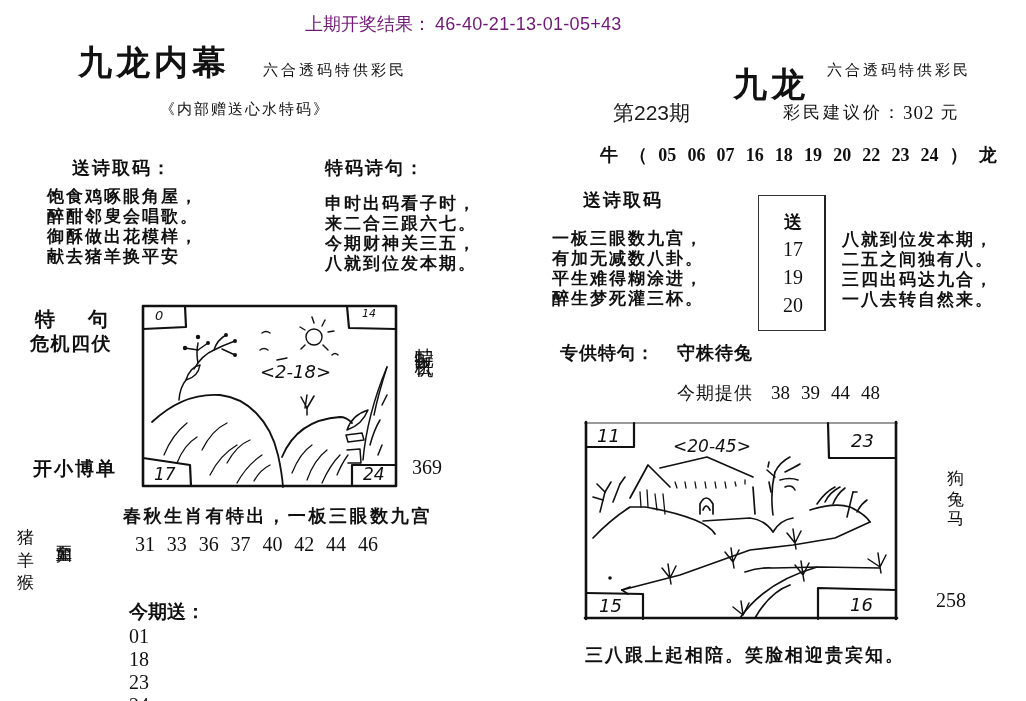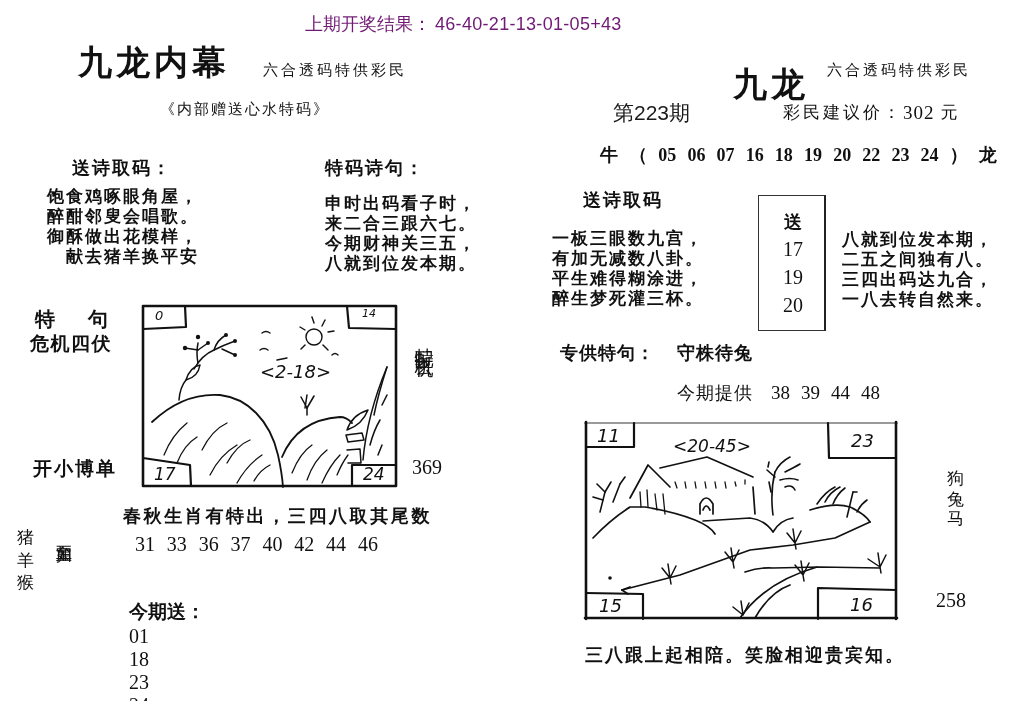--- a/index.html
+++ b/index.html
@@ -8,21 +8,21 @@
   .serif { font-family: "DejaVu Serif", serif; }
   .sans { font-family: "Liberation Sans", "DejaVu Sans", sans-serif; }
   .num { font-family: "Liberation Serif", serif; }
   .vert { writing-mode: vertical-rl; text-orientation: upright; }
   .red-header { left: 305px; top: 12px; font-size: 18px; color: #701a75; }
   .red-header .nums { margin-left: 4px; letter-spacing: 0.3px; }
   .title { font-size: 34px; letter-spacing: 4px; font-weight: bold; line-height: 40px; }
   .subtitle { font-size: 15px; letter-spacing: 3px; line-height: 18px; }
   .heading { font-size: 18px; letter-spacing: 2px; line-height: 20px; font-weight: bold; }
   .poem { font-size: 17px; letter-spacing: 2px; line-height: 20px; font-weight: bold; }
-  .poem div { height: 20px; text-align: right; }
+  .poem div { height: 20px; }
   .flex-row { display: flex; justify-content: space-between; align-items: baseline; }
   .sketch { position: absolute; }
   .sketch svg { position: absolute; left: 0; top: 0; overflow: visible; }
   .hand { position: absolute; font-family: "DejaVu Sans", sans-serif; font-style: italic; color: #111; white-space: nowrap; }
   .gift-box { left: 758px; top: 195px; width: 68px; height: 136px; border: 1px solid #333; border-right: 2px solid #222; box-sizing: border-box; }
   .gift-box span { position: absolute; left: 0; width: 68px; text-align: center; font-size: 18px; }
 </style>
 </head>
 <body>
 
@@ -129,21 +129,21 @@
   <span class="hand" style="left:13px; top:3px; font-size:13px;">0</span>
   <span class="hand" style="left:220px; top:2px; font-size:11px;">14</span>
   <span class="hand" style="left:12px; top:159px; font-size:17px;">17</span>
   <span class="hand" style="left:221px; top:159px; font-size:17px;">24</span>
   <span class="hand" style="left:118px; top:56px; font-size:18px;">&lt;2-18&gt;</span>
 </div>
 
 <div class="abs serif vert" style="left:412px; top:332px; font-size:19px; letter-spacing:4px;">特配玄机</div>
 <div class="abs num" style="left:412px; top:456px; font-size:20px;">369</div>
 
-<div class="abs serif" style="left:123px; top:504px; font-size:18px; letter-spacing:2.6px; font-weight:bold;">春秋生肖有特出，三四八取其尾数</div>
+<div class="abs serif" style="left:123px; top:504px; font-size:18px; letter-spacing:2.6px; font-weight:bold;">春秋生肖有特出，一板三眼数九宫</div>
 <div class="abs num flex-row" style="left:135px; top:533px; width:243px; font-size:20px;">
   <span>31</span>
   <span>33</span>
   <span>36</span>
   <span>37</span>
   <span>40</span>
   <span>42</span>
   <span>44</span>
   <span>46</span>
 </div>

